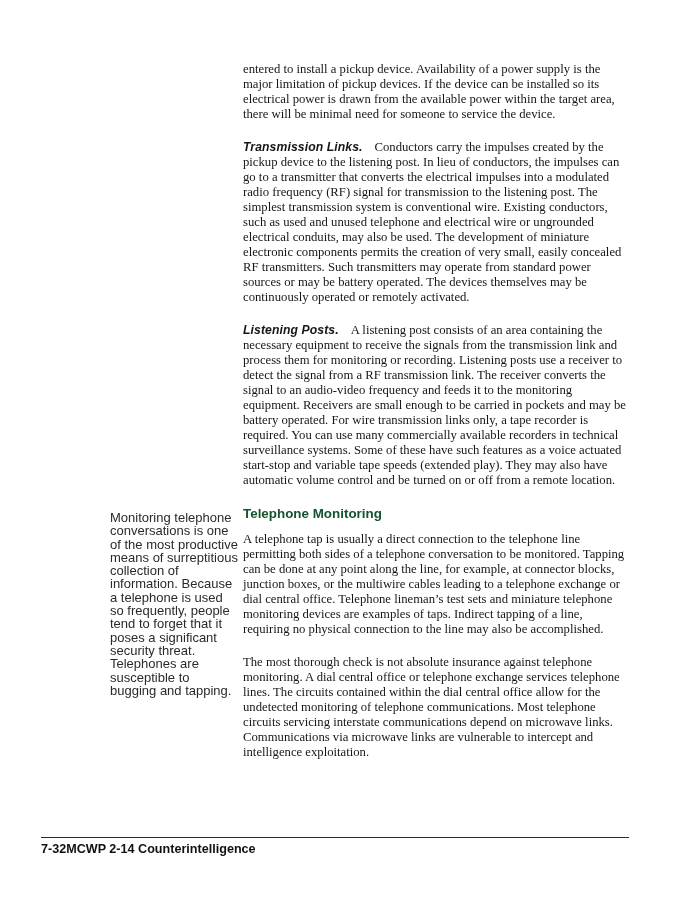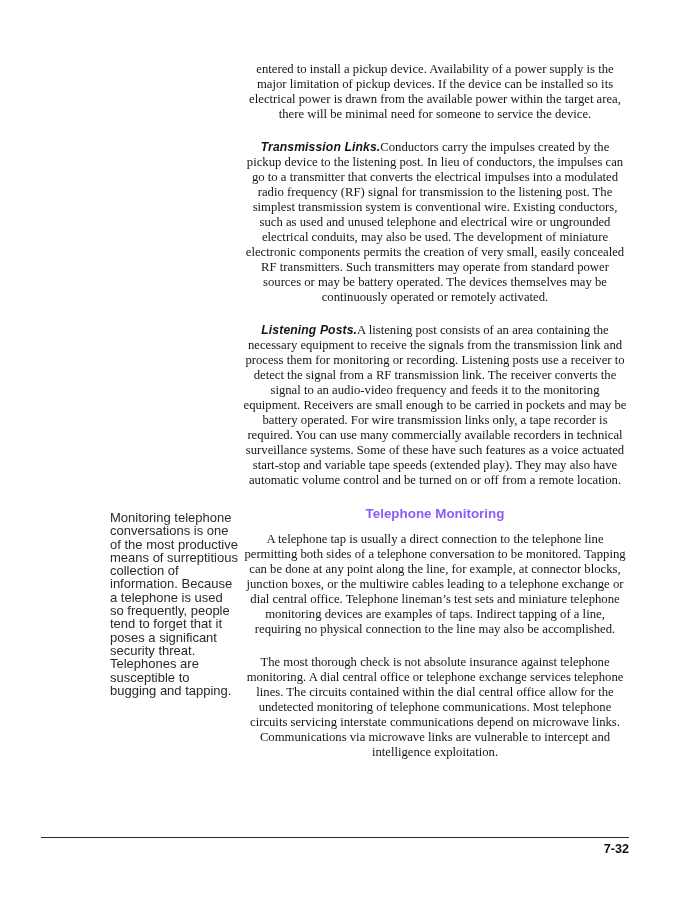--- a/index.html
+++ b/index.html
@@ -12,37 +12,37 @@
     font-family: "Liberation Serif", serif;
     overflow: hidden;
   }
   .bodycol {
     position: absolute;
     left: 243px;
     top: 62px;
     width: 384px;
     font-size: 12.7px;
     line-height: 15px;
-    text-align: center;
+    text-align: left;
   }
   .bodycol p { margin: 0 0 18px 0; }
   .lead {
     font-family: "Liberation Sans", sans-serif;
     font-weight: bold;
     font-style: italic;
     font-size: 12.2px;
     letter-spacing: 0.1px;
-    margin-right: 0;
+    margin-right: 12px;
   }
   .section-heading {
     font-family: "Liberation Sans", sans-serif;
     font-weight: bold;
     font-size: 13.4px;
     margin: 10px 0 11px 0;
-    color: #8b5cf6;
+    color: #14532d;
   }
   .sidebar-note {
     position: absolute;
     left: 110px;
     top: 511px;
     width: 129px;
     font-family: "Liberation Sans", sans-serif;
     font-size: 13px;
     line-height: 13.3px;
     color: #2a2a2a;
@@ -55,21 +55,21 @@
     width: 588px;
     height: 0;
     border-top: 1.3px solid #2b2b2b;
   }
   .footer-row {
     position: absolute;
     left: 41px;
     top: 842px;
     width: 588px;
     display: flex;
-    justify-content: flex-end;
+    justify-content: flex-start;
     align-items: baseline;
     font-family: "Liberation Sans", sans-serif;
     font-weight: bold;
     font-size: 12.6px;
     color: #111;
   }
 </style>
 </head>
 <body>
 
@@ -91,15 +91,16 @@
     <p>A telephone tap is usually a direct connection to the telephone line permitting both sides of a telephone conversation to be monitored. Tapping can be done at any point along the line, for example, at connector blocks, junction boxes, or the multiwire cables leading to a telephone exchange or dial central office. Telephone lineman’s test sets and miniature telephone monitoring devices are examples of taps. Indirect tapping of a line, requiring no physical connection to the line may also be accomplished.</p>
 
     <p>The most thorough check is not absolute insurance against telephone monitoring. A dial central office or telephone exchange services telephone lines. The circuits contained within the dial central office allow for the undetected monitoring of telephone communications. Most telephone circuits servicing interstate communications depend on microwave links. Communications via microwave links are vulnerable to intercept and intelligence exploitation.</p>
 
   </main>
 
   <div class="footer-rule"></div>
 
   <footer class="footer-row">
     <span>7-32</span>
+    <span>MCWP 2-14 Counterintelligence</span>
   </footer>
 
 </div>
 
 </body></html>

